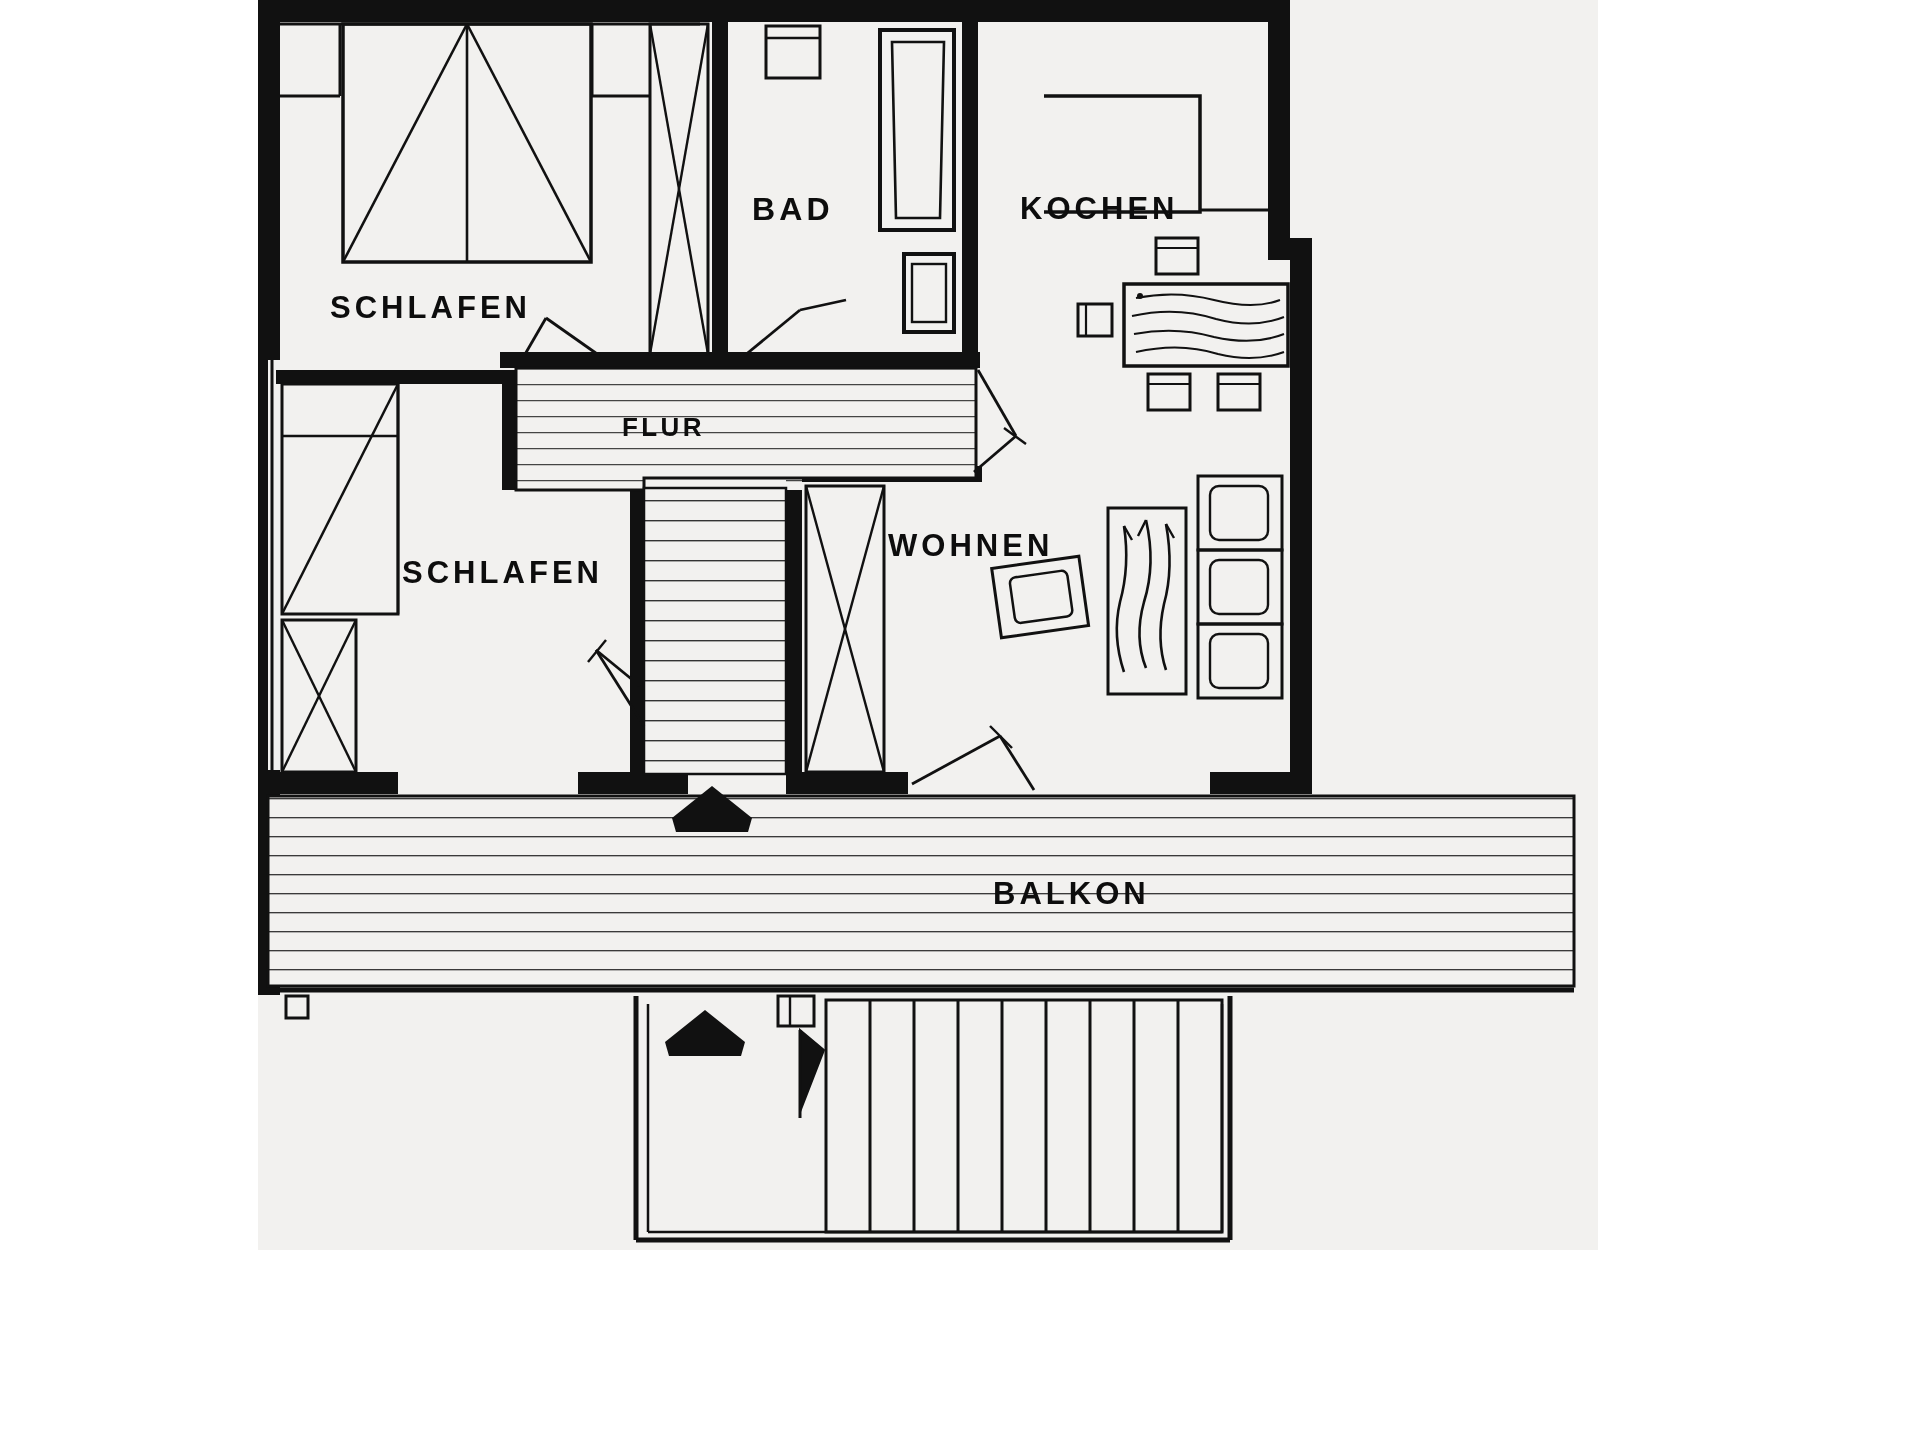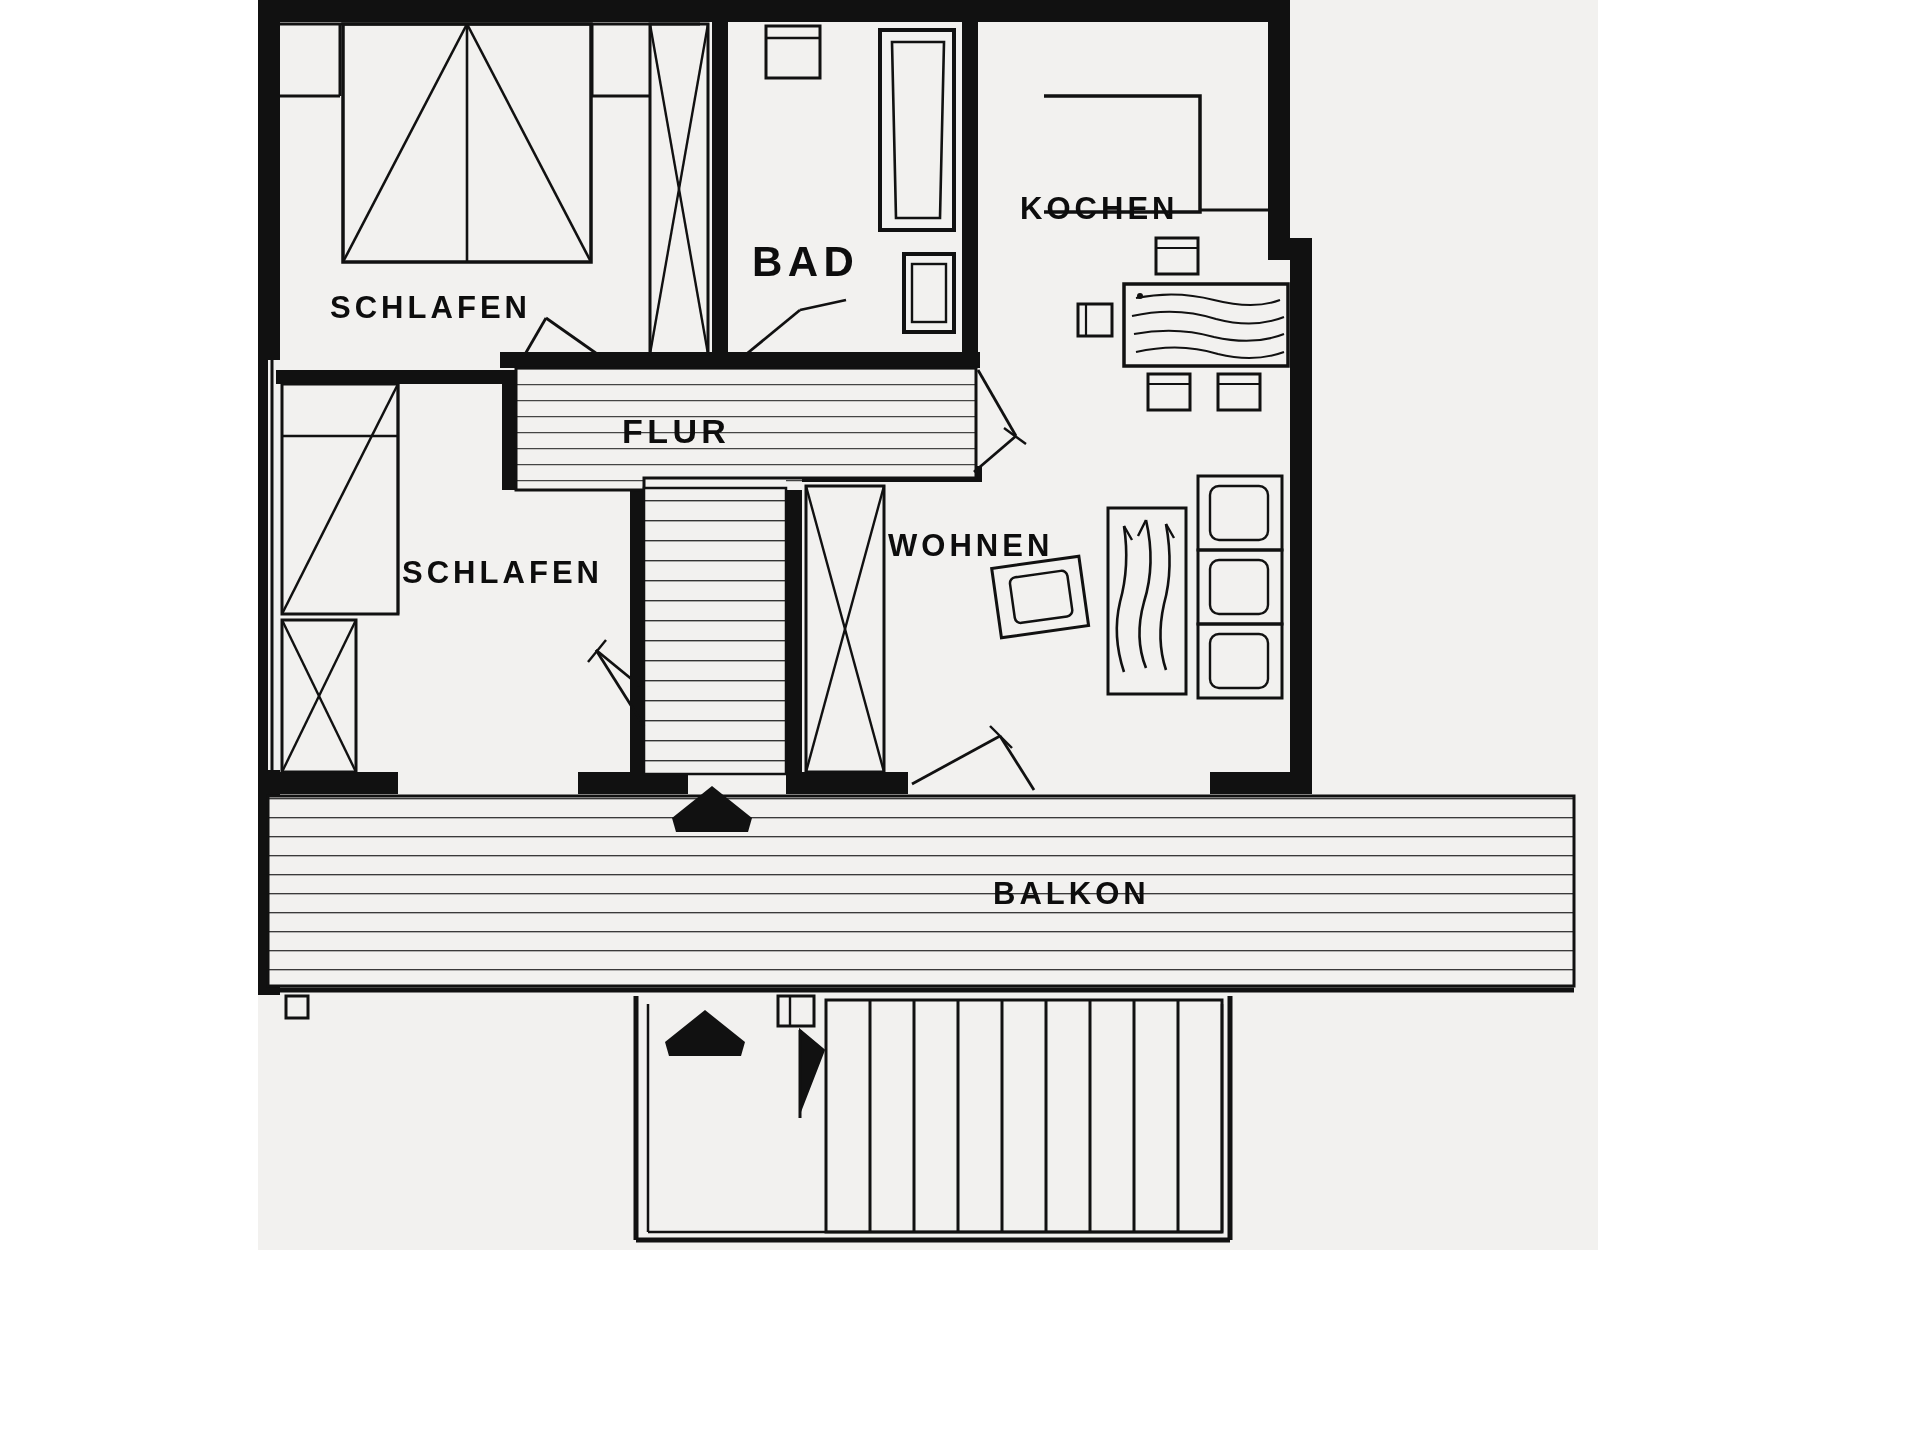--- a/index.html
+++ b/index.html
@@ -244,25 +244,25 @@
       </g>
       <g fill="#111111" stroke="none">
         <path d="M 705 1010 L 745 1042 L 741 1056 L 669 1056 L 665 1042 Z"></path>
       </g>
 
     </g>
   </svg>
 
   <div class="lbl" style="left:330px; top:292px; font-size:31px;">SCHLAFEN</div>
 
-  <div class="lbl" style="left:752px; top:193px; font-size:42px;margin-top:48px;">BAD</div>
+  <div class="lbl" style="left:752px; top:193px; font-size:32px;">BAD</div>
 
   <div class="lbl" style="left:1020px; top:193px; font-size:31px;">KOCHEN</div>
 
   <div class="lbl" style="left:402px; top:557px; font-size:31px;">SCHLAFEN</div>
 
-  <div class="lbl" style="left:622px; top:414px; font-size:34px;">FLUR</div>
+  <div class="lbl" style="left:622px; top:414px; font-size:26px;">FLUR</div>
 
   <div class="lbl" style="left:888px; top:530px; font-size:31px;">WOHNEN</div>
 
   <div class="lbl" style="left:993px; top:878px; font-size:31px;">BALKON</div>
 
 </div>
 
 </body></html>

